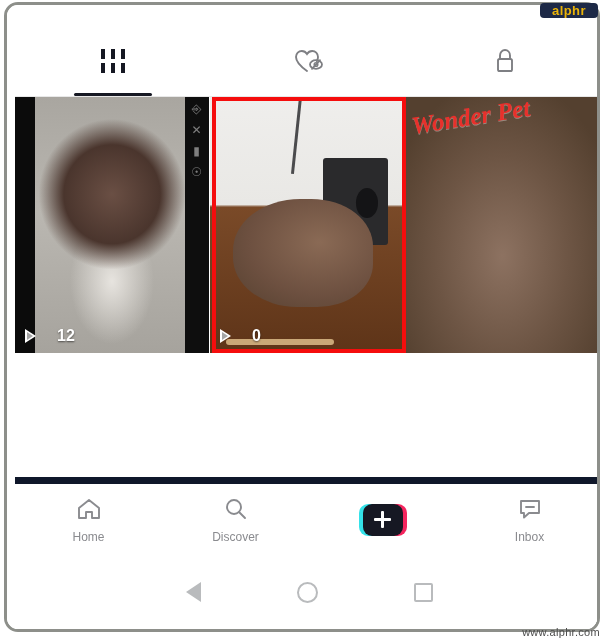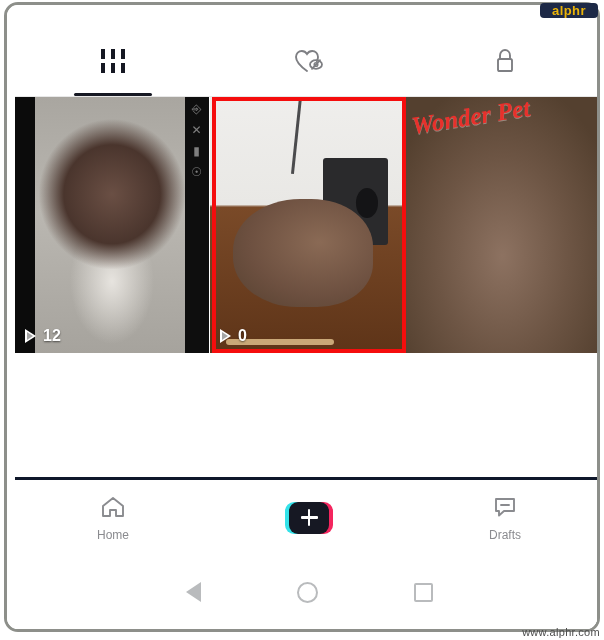--- a/index.html
+++ b/index.html
@@ -232,21 +232,21 @@
     white-space: nowrap;
     text-shadow: 0 1px 0 rgba(255,255,255,.35);
   }
 
   
   .playcount {
     position: absolute;
     left: 10px; bottom: 8px;
     display: flex;
     align-items: center;
-    gap: 7px;
+    gap: 21px;
     color: #ffffff;
     font-size: 16px;
     font-weight: bold;
     text-shadow: 0 1px 2px rgba(0,0,0,.55);
     z-index: 3;
   }
   .play-tri {
     width: 0; height: 0;
     border-left: 11px solid #ffffff;
     border-top: 7px solid transparent;
@@ -290,21 +290,21 @@
     z-index: 10;
   }
 
   
   .appnav {
     position: absolute;
     left: 0; right: 0;
     bottom: 74px;
     height: 78px;
     background: #ffffff;
-    border-top: 3px solid #0f172a;
+    border-top: 7px solid #0f172a;
     display: flex;
     align-items: center;
   }
   .navitem {
     flex: 1;
     display: flex;
     flex-direction: column;
     align-items: center;
     justify-content: center;
     gap: 7px;
@@ -476,37 +476,46 @@
 
           <div class="navitem">
             <span class="ic">
               <svg width="26" height="24" viewBox="0 0 26 24">
                 <path d="M3 11 L13 3 L23 11 V21 H16 V15 H10 V21 H3 Z" fill="none" stroke="#8a8b8f" stroke-width="1.9" stroke-linejoin="round"></path>
               </svg>
             </span>
             <span>Home</span>
           </div>
 
+          <div class="navitem">
+            <span class="ic">
+              <svg width="26" height="24" viewBox="0 0 26 24">
+                <circle cx="11" cy="10" r="7" fill="none" stroke="#8a8b8f" stroke-width="1.9"></circle>
+                <line x1="16" y1="15" x2="22" y2="21" stroke="#8a8b8f" stroke-width="1.9" stroke-linecap="round"></line>
+              </svg>
+            </span>
+            <span>Discover</span>
+          </div>
 
           <div class="navitem">
             <span class="create-btn">
               <span class="cy"></span>
               <span class="pk"></span>
               <span class="core"></span>
             </span>
           </div>
 
           <div class="navitem">
             <span class="ic">
               <svg width="26" height="24" viewBox="0 0 26 24">
                 <path d="M4 4 H22 V16 H12 L7 20.5 V16 H4 Z" fill="none" stroke="#8a8b8f" stroke-width="1.9" stroke-linejoin="round"></path>
                 <line x1="9" y1="10" x2="17" y2="10" stroke="#8a8b8f" stroke-width="1.9" stroke-linecap="round"></line>
               </svg>
             </span>
-            <span>Drafts</span>
+            <span>Inbox</span>
           </div>
 
         </div>
 
         <div class="sysnav">
           <span class="sys-back"></span>
           <span class="sys-home"></span>
           <span class="sys-recent"></span>
         </div>
 

